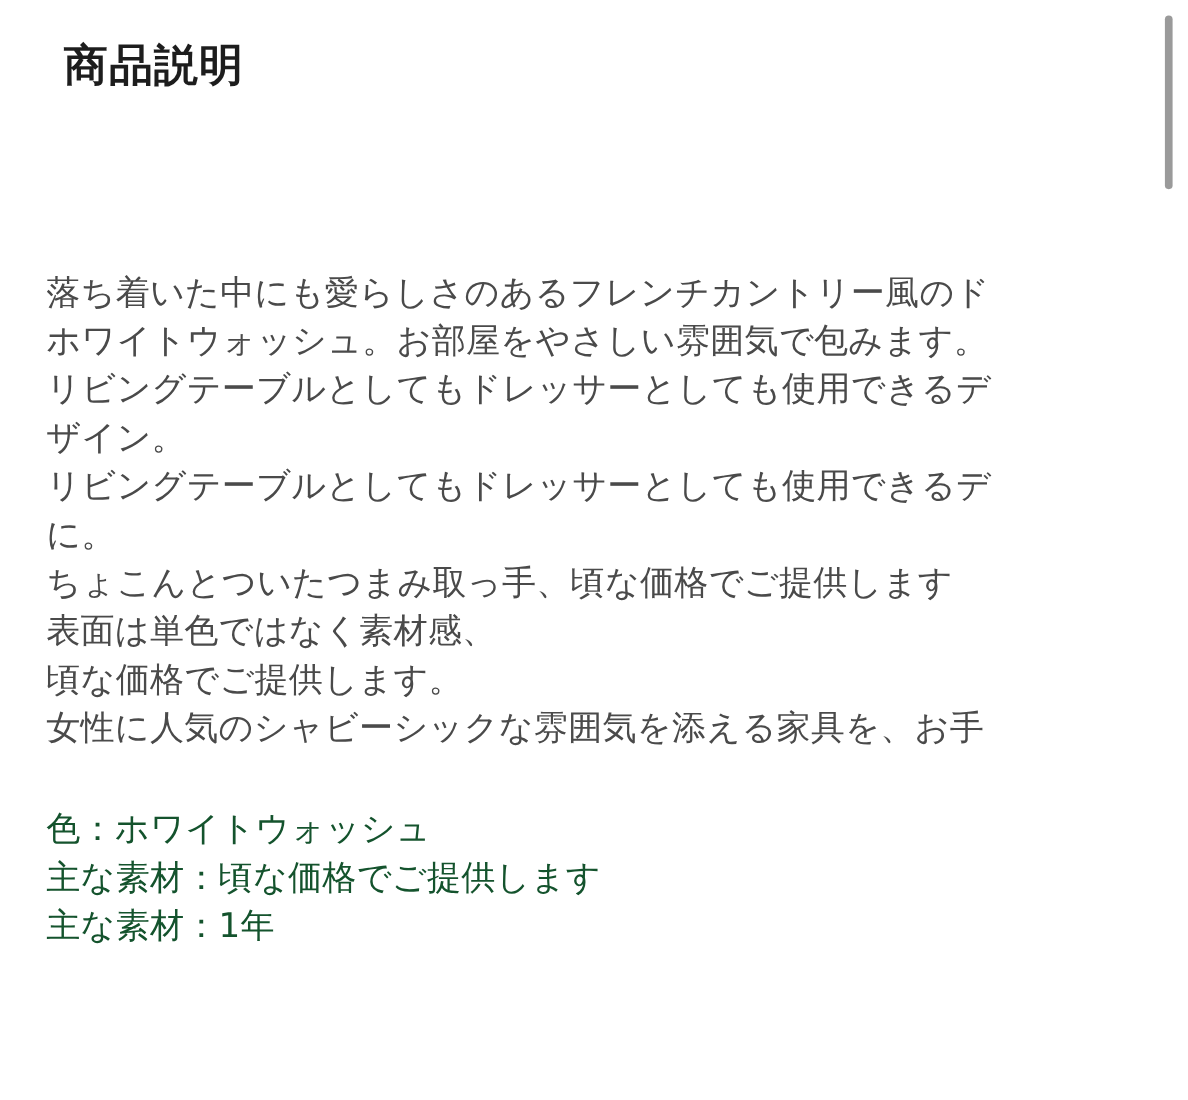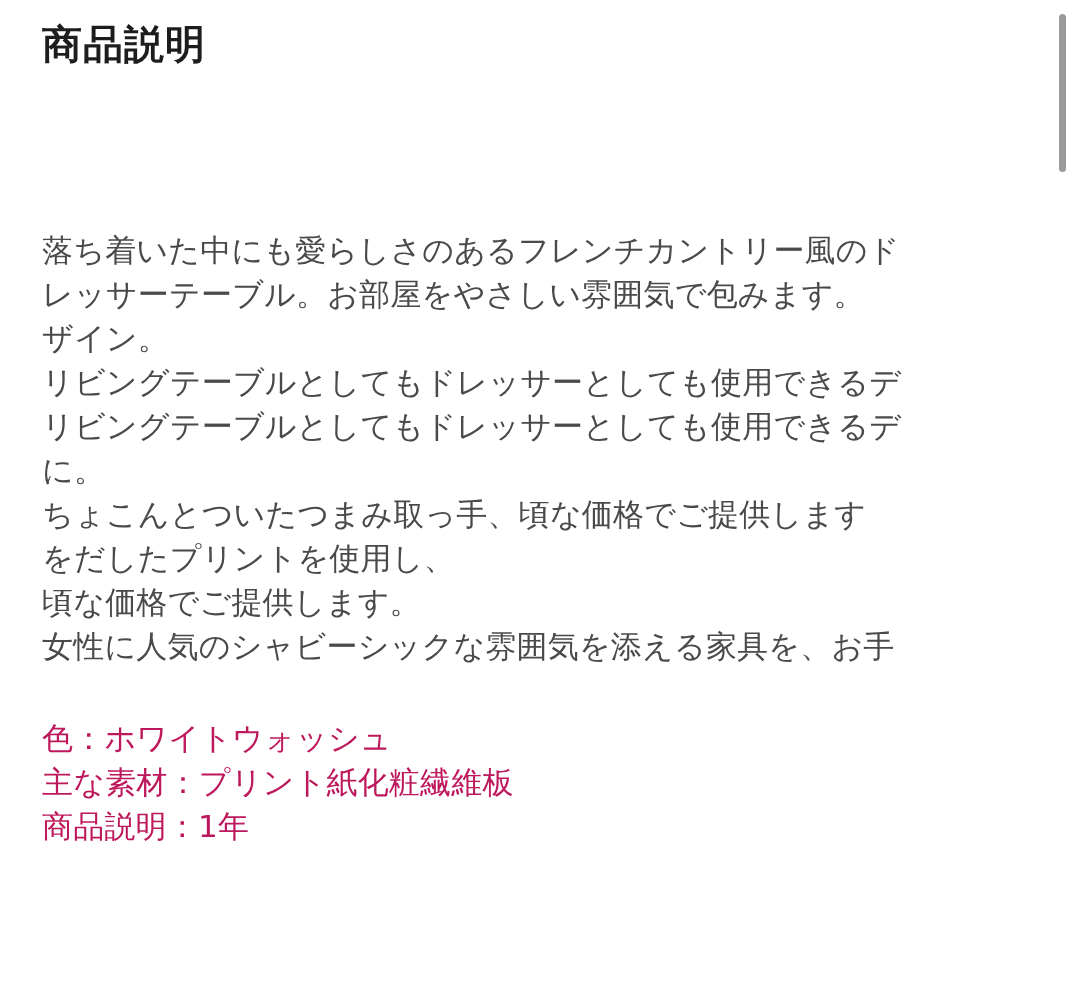--- a/index.html
+++ b/index.html
@@ -30,21 +30,21 @@
     left: 42px;
     top: 0;
     width: 980px;
   }
 
   .section-title {
     font-size: 40px;
     font-weight: bold;
     letter-spacing: 1px;
     color: #1d1d1d;
-    margin: 0;
+    margin: 16px;
     padding-top: 20px;
     line-height: 1.2;
   }
 
   .description {
     margin-top: 160px;
     font-size: 31px;
     line-height: 1.42;
     color: #4a4a4a;
     letter-spacing: 0.2px;
@@ -52,21 +52,21 @@
   }
 
   .description p {
     margin: 0;
   }
 
   .specs {
     margin-top: 48px;
     font-size: 31px;
     line-height: 1.42;
-    color: #be185d;
+    color: #14532d;
     letter-spacing: 0.2px;
   }
 
   .specs .spec-line {
     margin: 0;
     white-space: nowrap;
   }
 
   
   .scrollbar-track {
@@ -91,35 +91,35 @@
 <body>
 
 <div class="page">
 
   <div class="content">
 
     <h1 class="section-title">商品説明</h1>
 
     <div class="description">
       <p>落ち着いた中にも愛らしさのあるフレンチカントリー風のド</p>
-      <p>レッサーテーブル。お部屋をやさしい雰囲気で包みます。</p>
+      <p>ホワイトウォッシュ。お部屋をやさしい雰囲気で包みます。</p>
+      <p>リビングテーブルとしてもドレッサーとしても使用できるデ</p>
       <p>ザイン。</p>
-      <p>リビングテーブルとしてもドレッサーとしても使用できるデ</p>
       <p>リビングテーブルとしてもドレッサーとしても使用できるデ</p>
       <p>に。</p>
       <p>ちょこんとついたつまみ取っ手、頃な価格でご提供します</p>
-      <p>をだしたプリントを使用し、</p>
+      <p>表面は単色ではなく素材感、</p>
       <p>頃な価格でご提供します。</p>
       <p>女性に人気のシャビーシックな雰囲気を添える家具を、お手</p>
     </div>
 
     <div class="specs">
       <p class="spec-line">色：ホワイトウォッシュ</p>
-      <p class="spec-line">主な素材：プリント紙化粧繊維板</p>
-      <p class="spec-line">商品説明：1年</p>
+      <p class="spec-line">主な素材：頃な価格でご提供します</p>
+      <p class="spec-line">主な素材：1年</p>
     </div>
 
   </div>
 
   <div class="scrollbar-track">
     <div class="scrollbar-thumb"></div>
   </div>
 
 </div>
 

